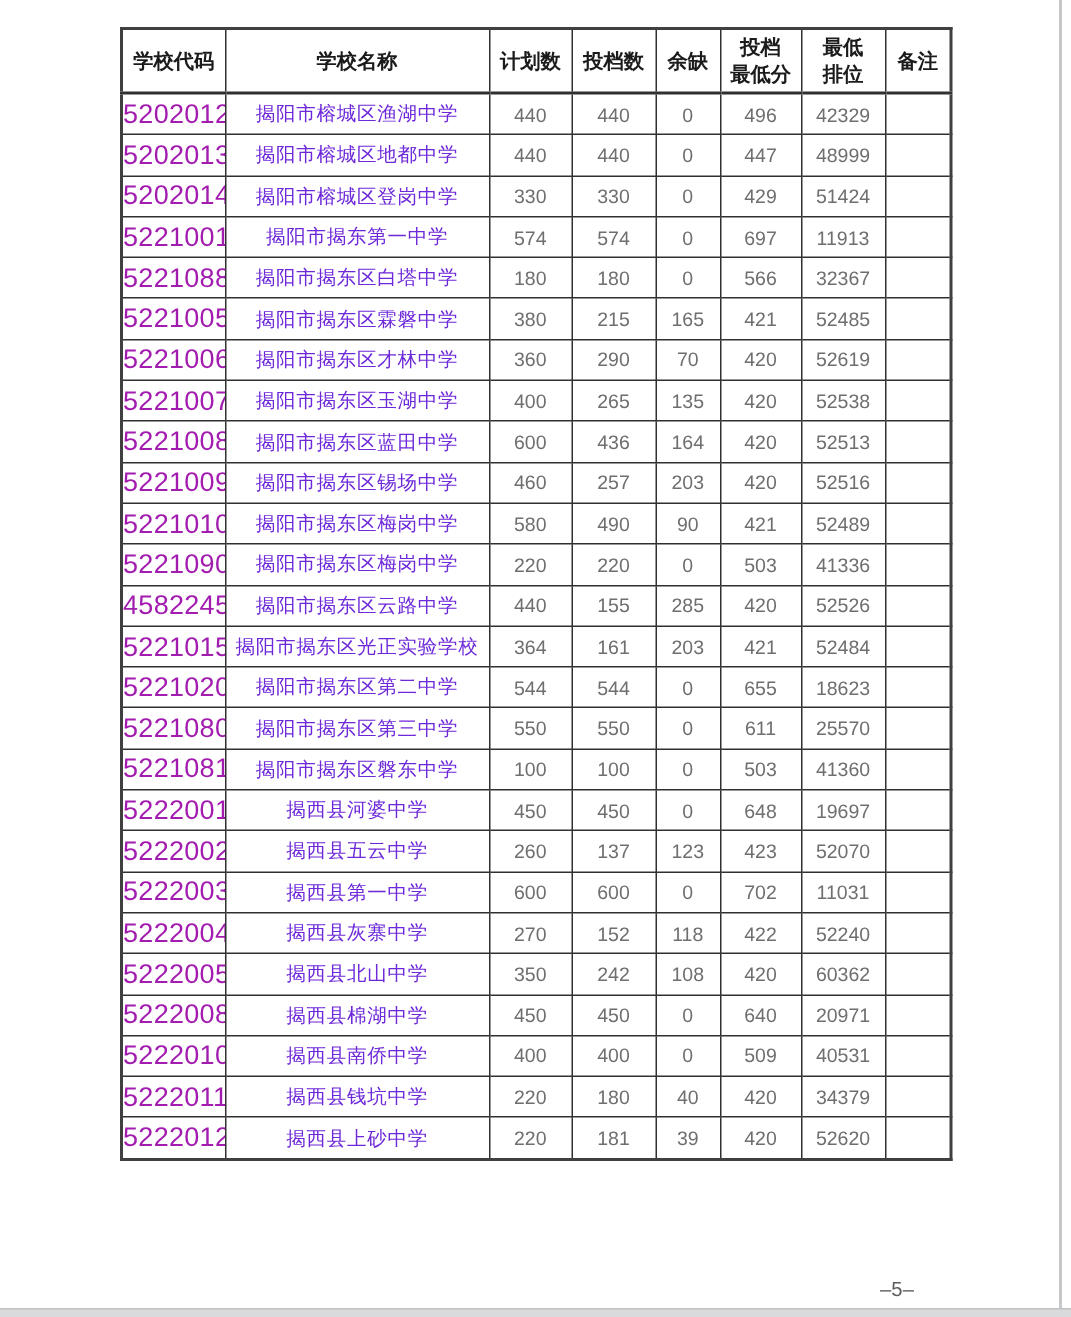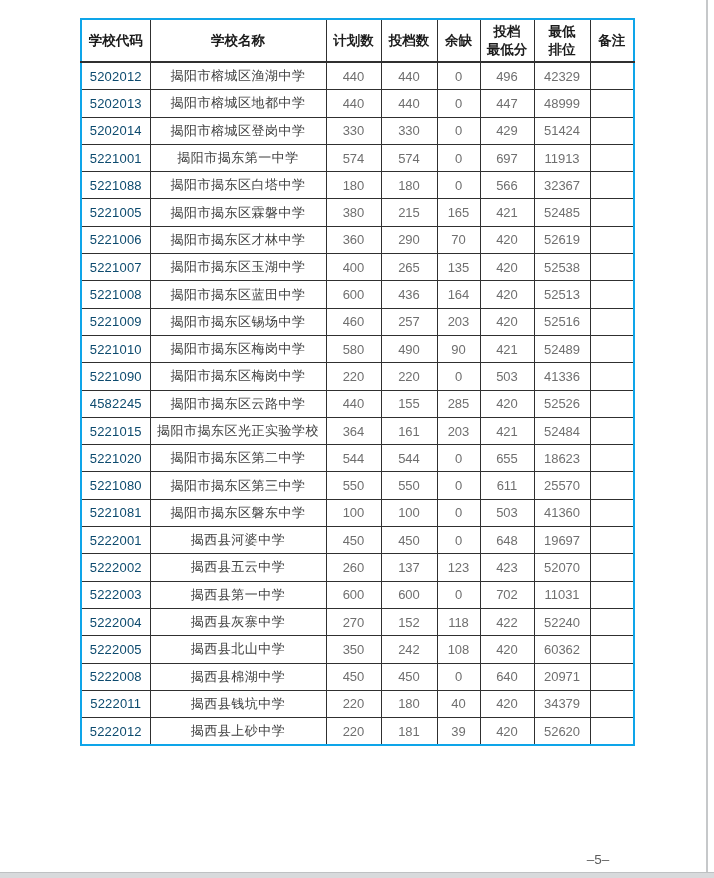--- a/index.html
+++ b/index.html
@@ -14,21 +14,21 @@
     overflow: hidden;
     font-family: "Liberation Sans", sans-serif;
   }
   .scores-table {
     position: absolute;
     left: 80px;
     top: 18px;
     width: 553px;
     border-collapse: collapse;
     table-layout: fixed;
-    border: 2px solid #0ea5e9;
+    border: 2px solid #404040;
   }
   .scores-table th,
   .scores-table td {
     border: 1.5px solid #303030;
     padding: 0;
     text-align: center;
     vertical-align: middle;
     overflow: hidden;
   }
   .scores-table thead th {
@@ -38,26 +38,26 @@
     font-size: 13.5px;
     color: #1b1b1b;
     white-space: pre-line;
     line-height: 1.3;
     border-bottom-width: 2px;
   }
   .scores-table tbody td {
     height: 26.3px;
   }
   .col-code {
-    color: #0c4a6e;
-    font-size: 13px;
+    color: #a21caf;
+    font-size: 18px;
     letter-spacing: 0.2px;
   }
   .col-name {
-    color: #404040;
+    color: #6d28d9;
     font-family: "Liberation Serif", serif;
     font-size: 13px;
     letter-spacing: 0.5px;
   }
   .col-num {
     color: #6f6f6f;
     font-size: 13px;
   }
   .col-remark {
     font-size: 13px;
@@ -344,20 +344,30 @@
         <td class="col-code">5222008</td>
         <td class="col-name">揭西县棉湖中学</td>
         <td class="col-num">450</td>
         <td class="col-num">450</td>
         <td class="col-num">0</td>
         <td class="col-num">640</td>
         <td class="col-num">20971</td>
         <td class="col-remark"></td>
       </tr>
       <tr>
+        <td class="col-code">5222010</td>
+        <td class="col-name">揭西县南侨中学</td>
+        <td class="col-num">400</td>
+        <td class="col-num">400</td>
+        <td class="col-num">0</td>
+        <td class="col-num">509</td>
+        <td class="col-num">40531</td>
+        <td class="col-remark"></td>
+      </tr>
+      <tr>
         <td class="col-code">5222011</td>
         <td class="col-name">揭西县钱坑中学</td>
         <td class="col-num">220</td>
         <td class="col-num">180</td>
         <td class="col-num">40</td>
         <td class="col-num">420</td>
         <td class="col-num">34379</td>
         <td class="col-remark"></td>
       </tr>
       <tr>

